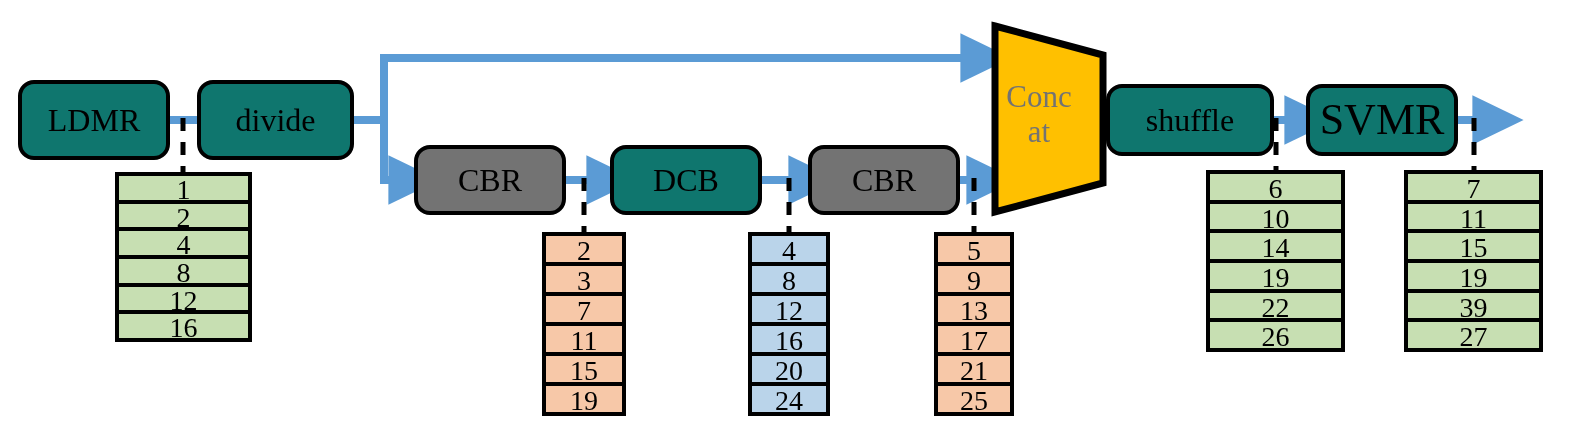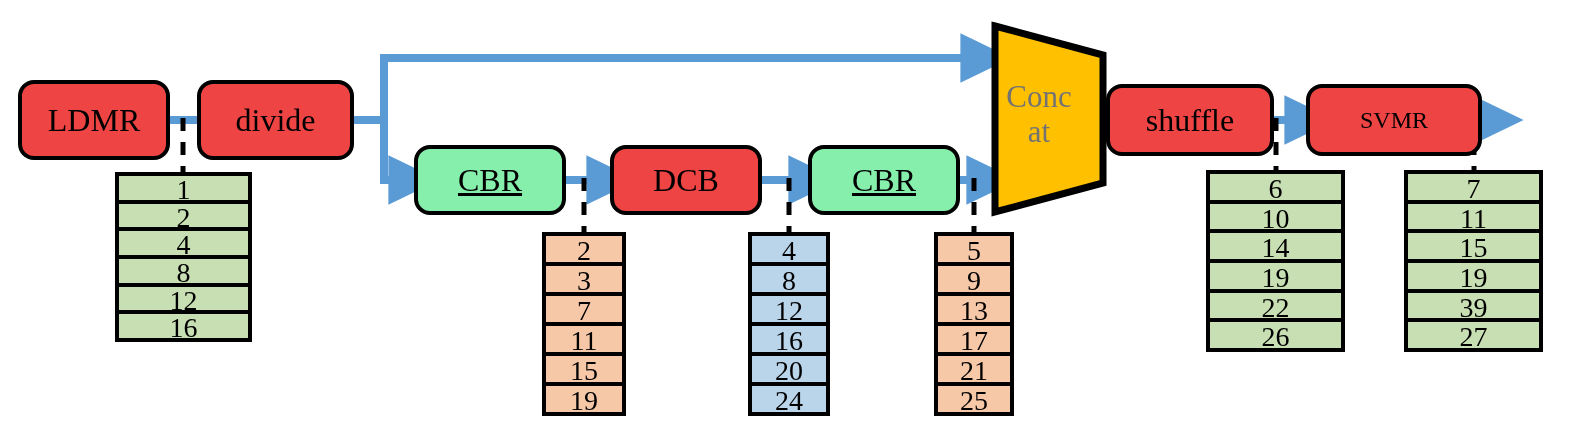--- a/index.html
+++ b/index.html
@@ -20,22 +20,22 @@
     border:4px solid #000000;
     border-radius:16px;
     display:flex;
     align-items:center;
     justify-content:center;
     text-align:center;
     line-height:1.02;
     color:#000000;
     font-family:"Liberation Serif", serif;
   }
-  .node.blue{background:#ef4444;}
-  .node.orange{background:#86efac;text-decoration:underline;}
+  .node.blue{background:#0f766e;}
+  .node.orange{background:#737373;}
 
   
   .trapz{
     position:absolute;
     width:120px;
     height:196px;
     left:989px;
     top:20px;
   }
   .trapz svg{position:absolute;left:0;top:0;}
@@ -143,21 +143,21 @@
       <polygon points="6,6 114,35 114,163 6,192" fill="#ffc000" stroke="#000000" stroke-width="7" stroke-linejoin="miter"></polygon>
     </svg>
     <div class="tlabel">Conc
 at</div>
   </div>
 
   <div class="node blue" style="left:1106px;top:84px;width:168px;height:72px;font-size:32px;">
     <span>shuffle</span>
   </div>
 
-  <div class="node blue" style="left:1306px;top:84px;width:176px;height:72px;font-size:24px;">
+  <div class="node blue" style="left:1306px;top:84px;width:152px;height:72px;font-size:44px;">
     <span>SVMR</span>
   </div>
 
   <div class="stack green" style="left:115px;top:172px;width:137px;height:170px;">
     <div class="cell">
         <span>1</span>
       </div>
     <div class="cell">
         <span>2</span>
       </div>

